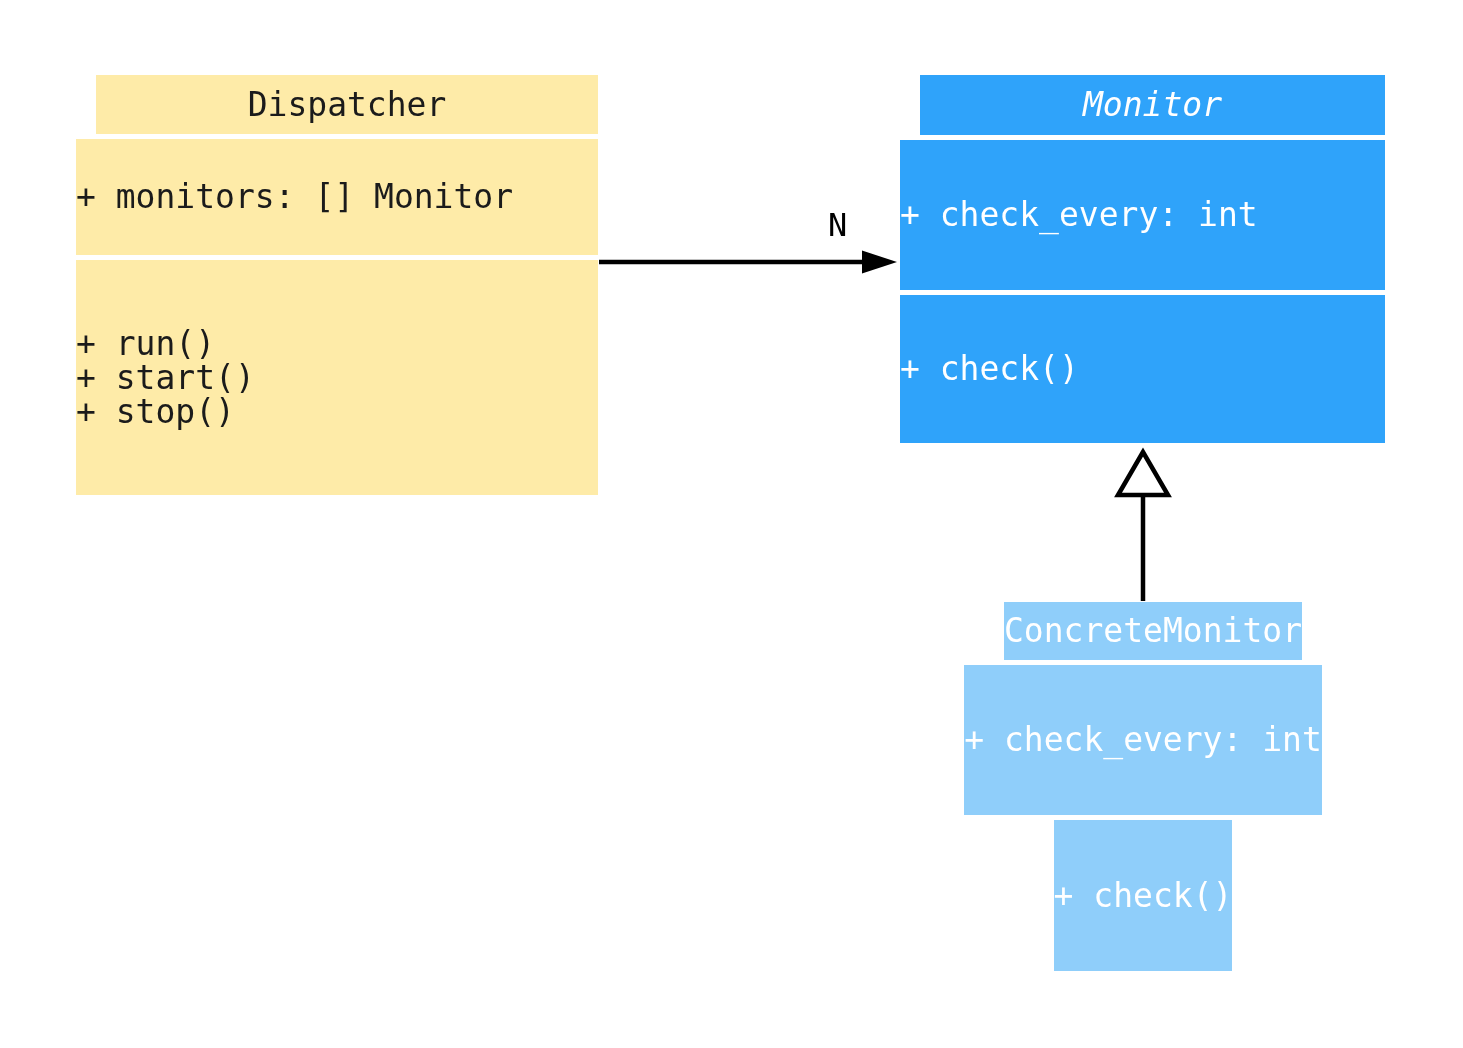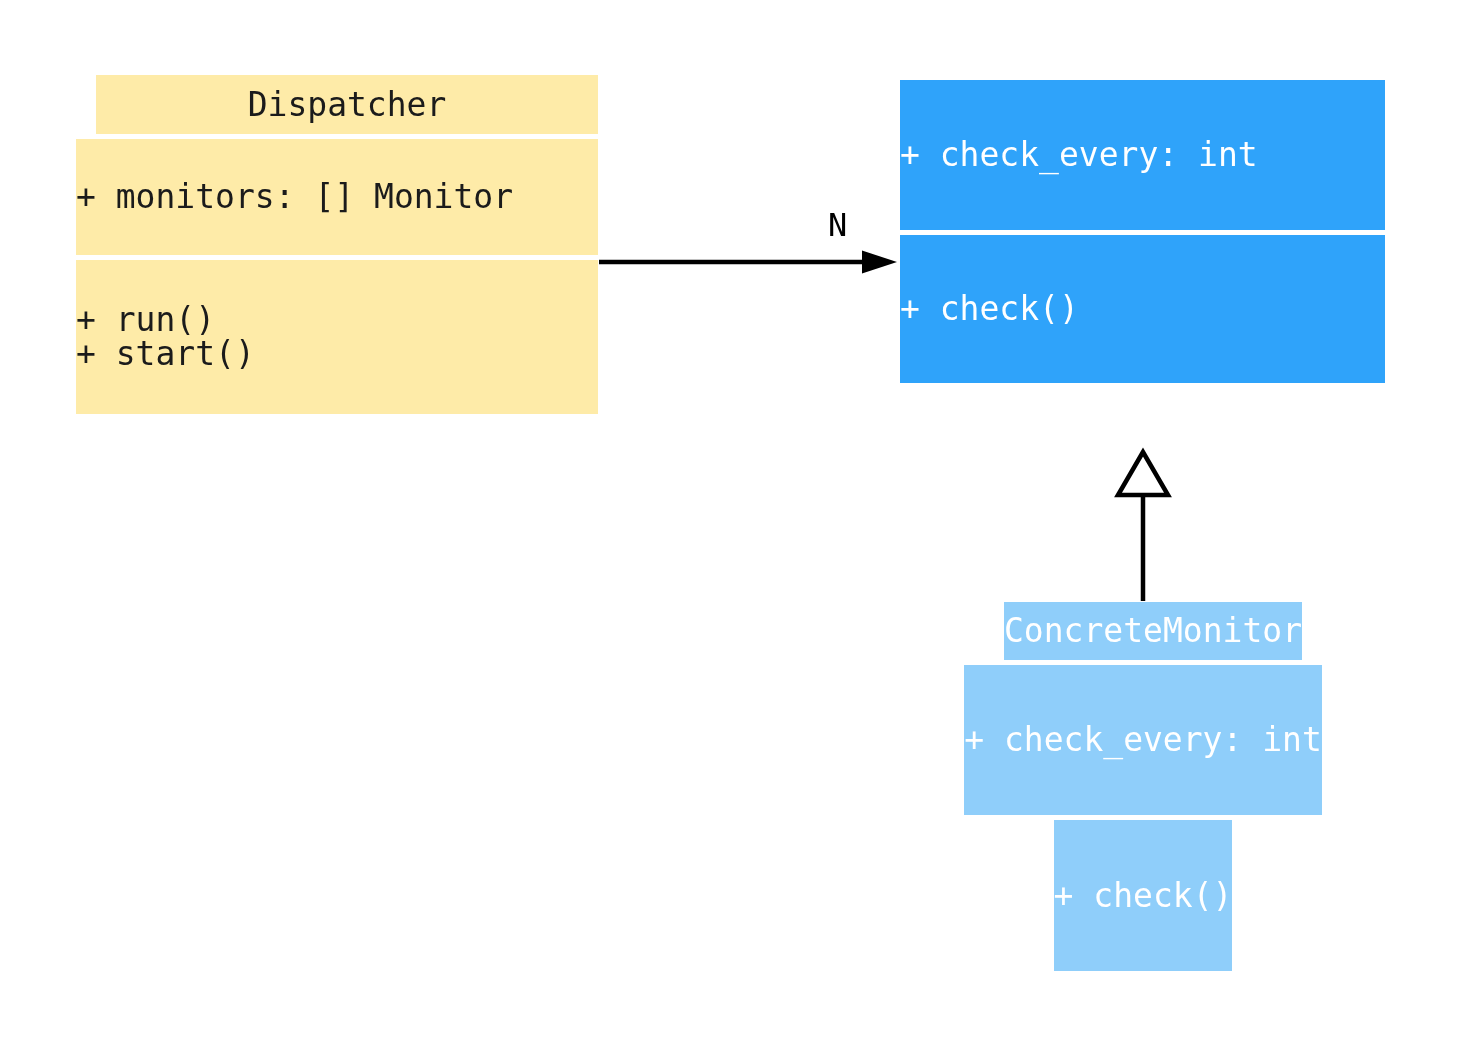--- a/index.html
+++ b/index.html
@@ -45,21 +45,21 @@
     line-height: 34px;
     white-space: pre;
   }
   .abstract-title { font-style: italic; }
 
   
   #class-dispatcher { left: 76px; top: 75px; width: 522px; }
   #class-dispatcher .uml-section { background: #FEEBA8; color: #1b1b1b; }
   #class-dispatcher .uml-header  { height: 59px; }
   #class-dispatcher .sec-attrs   { height: 116px; }
-  #class-dispatcher .sec-methods { height: 154px; }
+  #class-dispatcher .sec-methods { height: 235px; }
 
   
   #class-monitor { left: 900px; top: 75px; width: 485px; }
   #class-monitor .uml-section { background: #2FA3FA; color: #ffffff; }
   #class-monitor .uml-header  { height: 60px; }
   #class-monitor .sec-attrs   { height: 150px; }
   #class-monitor .sec-methods { height: 148px; }
 
   
   #class-concrete-monitor { left: 901px; top: 602px; width: 484px; align-items: center; }
@@ -93,24 +93,28 @@
     <div class="uml-title">Dispatcher</div>
   </div>
   <div class="uml-gap"></div>
   <div class="uml-section sec-attrs">
     <div class="uml-line">+ monitors: [] Monitor</div>
   </div>
   <div class="uml-gap"></div>
   <div class="uml-section sec-methods">
     <div class="uml-line">+ run()</div>
     <div class="uml-line">+ start()</div>
+    <div class="uml-line">+ stop()</div>
   </div>
 </div>
 
 <div class="uml-class" id="class-monitor">
+  <div class="uml-section uml-header">
+    <div class="uml-title abstract-title">Monitor</div>
+  </div>
   <div class="uml-gap"></div>
   <div class="uml-section sec-attrs">
     <div class="uml-line">+ check_every: int</div>
   </div>
   <div class="uml-gap"></div>
   <div class="uml-section sec-methods">
     <div class="uml-line">+ check()</div>
   </div>
 </div>
 

